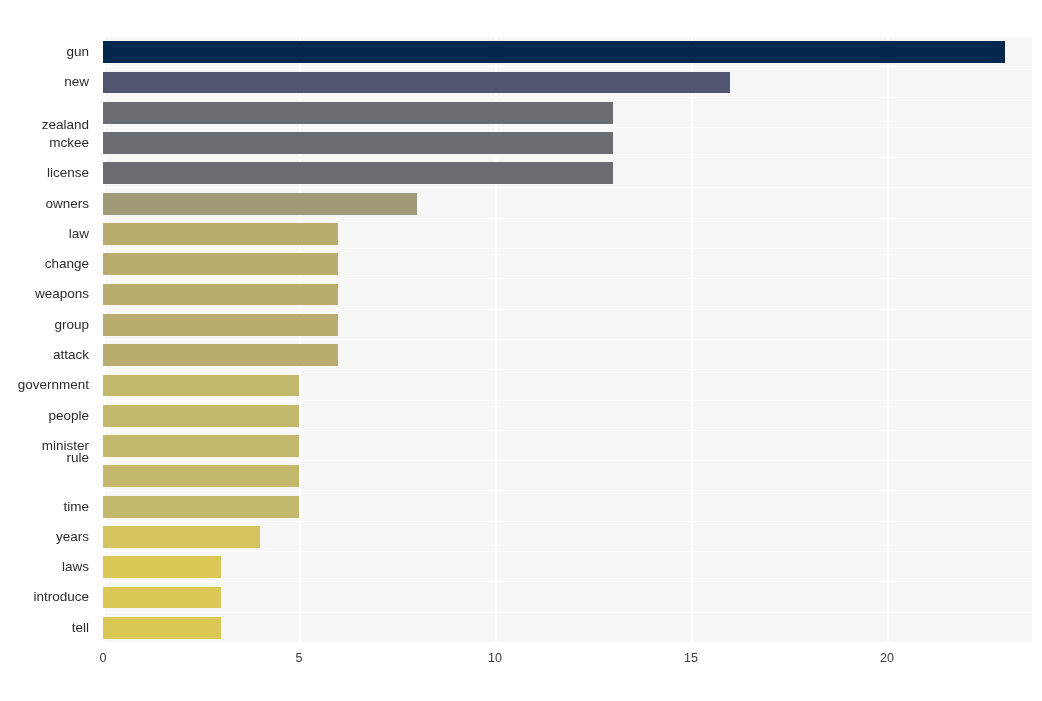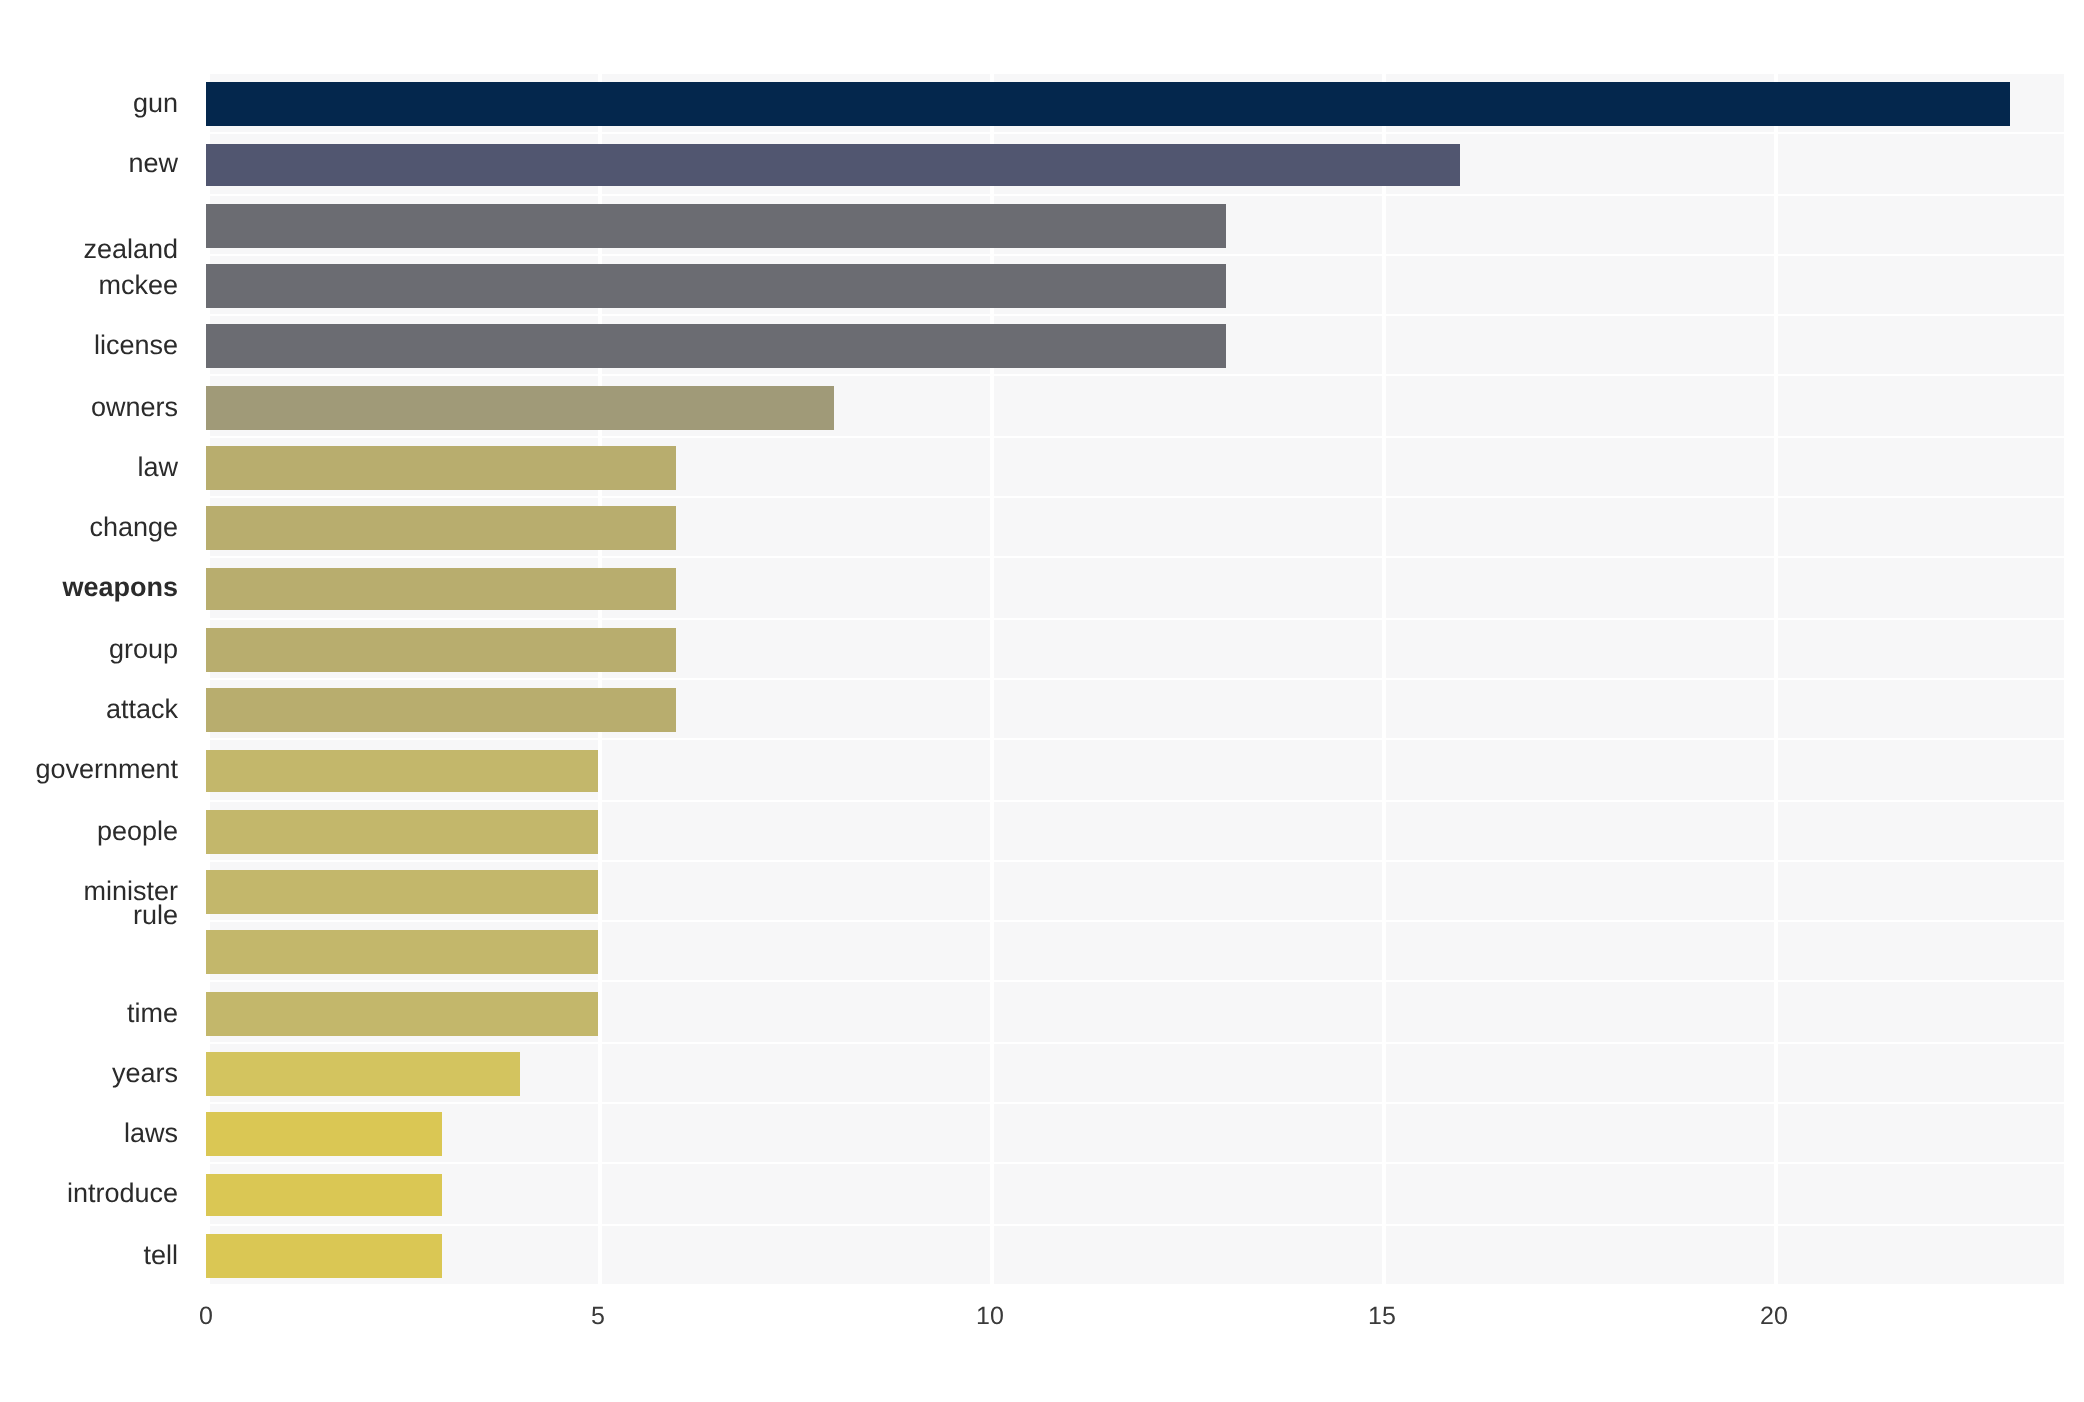--- a/index.html
+++ b/index.html
@@ -223,21 +223,21 @@
 
   <div class="ylabels" id="ylabels">
       <div class="ylabel" style="top: 0px; height: 30.3px; line-height: 30.3px;">gun</div>
       <div class="ylabel" style="top: 30.3px; height: 30.3px; line-height: 30.3px;">new</div>
       <div class="ylabel" style="top: 61px; height: 30.3px; line-height: 30.3px; margin-top: 12px;">zealand</div>
       <div class="ylabel" style="top: 90.9px; height: 30.3px; line-height: 30.3px;">mckee</div>
       <div class="ylabel" style="top: 121.2px; height: 30.3px; line-height: 30.3px; margin-left: 44px;">license</div>
       <div class="ylabel" style="top: 151.5px; height: 30.3px; line-height: 30.3px;">owners</div>
       <div class="ylabel" style="top: 181.8px; height: 30.3px; line-height: 30.3px;">law</div>
       <div class="ylabel" style="top: 212.1px; height: 30.3px; line-height: 30.3px;">change</div>
-      <div class="ylabel" style="top: 242.4px; height: 30.3px; line-height: 30.3px; font-weight: bold;">weapons</div>
+      <div class="ylabel" style="top: 242.4px; height: 30.3px; line-height: 30.3px;">weapons</div>
       <div class="ylabel" style="top: 272.7px; height: 30.3px; line-height: 30.3px;">group</div>
       <div class="ylabel" style="top: 303px; height: 30.3px; line-height: 30.3px; margin-left: 48px;">attack</div>
       <div class="ylabel" style="top: 333.3px; height: 30.3px; line-height: 30.3px;">government</div>
       <div class="ylabel" style="top: 363.6px; height: 30.3px; line-height: 30.3px;">people</div>
       <div class="ylabel" style="top: 393.9px; height: 30.3px; line-height: 30.3px;">minister</div>
       <div class="ylabel" style="top: 406px; height: 30.3px; line-height: 30.3px;">rule</div>
       <div class="ylabel" style="top: 454.5px; height: 30.3px; line-height: 30.3px;">time</div>
       <div class="ylabel" style="top: 484.8px; height: 30.3px; line-height: 30.3px;">years</div>
       <div class="ylabel" style="top: 515.1px; height: 30.3px; line-height: 30.3px;">laws</div>
       <div class="ylabel" style="top: 545.4px; height: 30.3px; line-height: 30.3px;">introduce</div>

